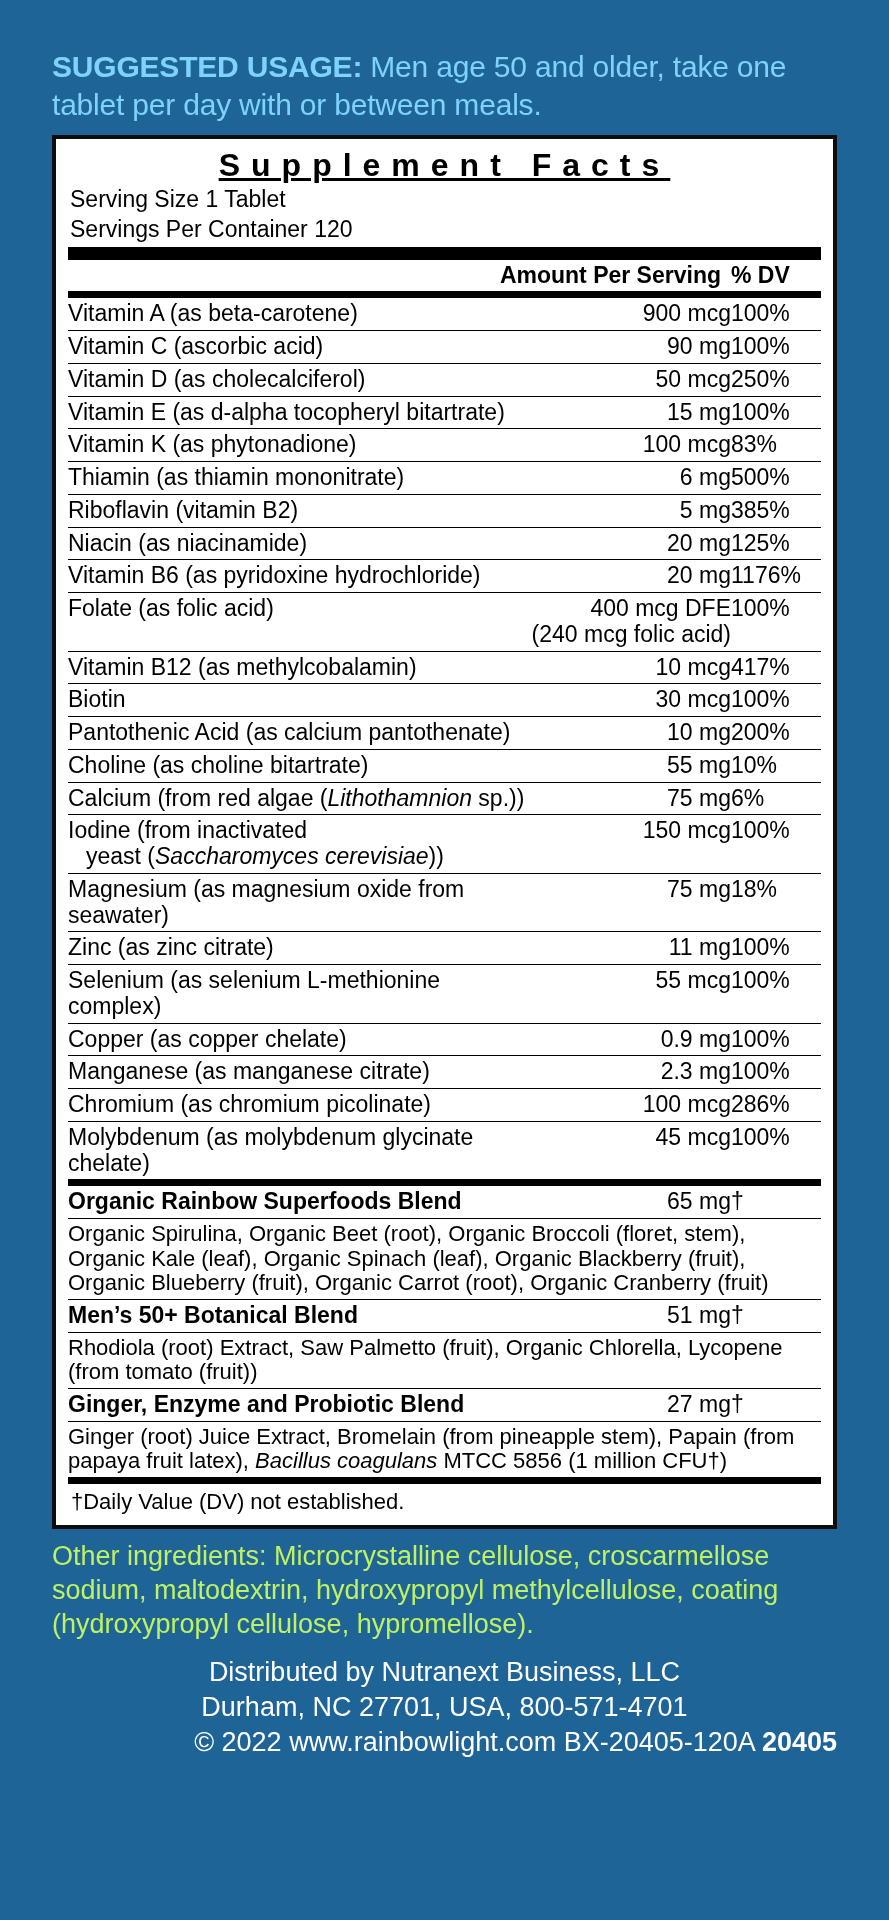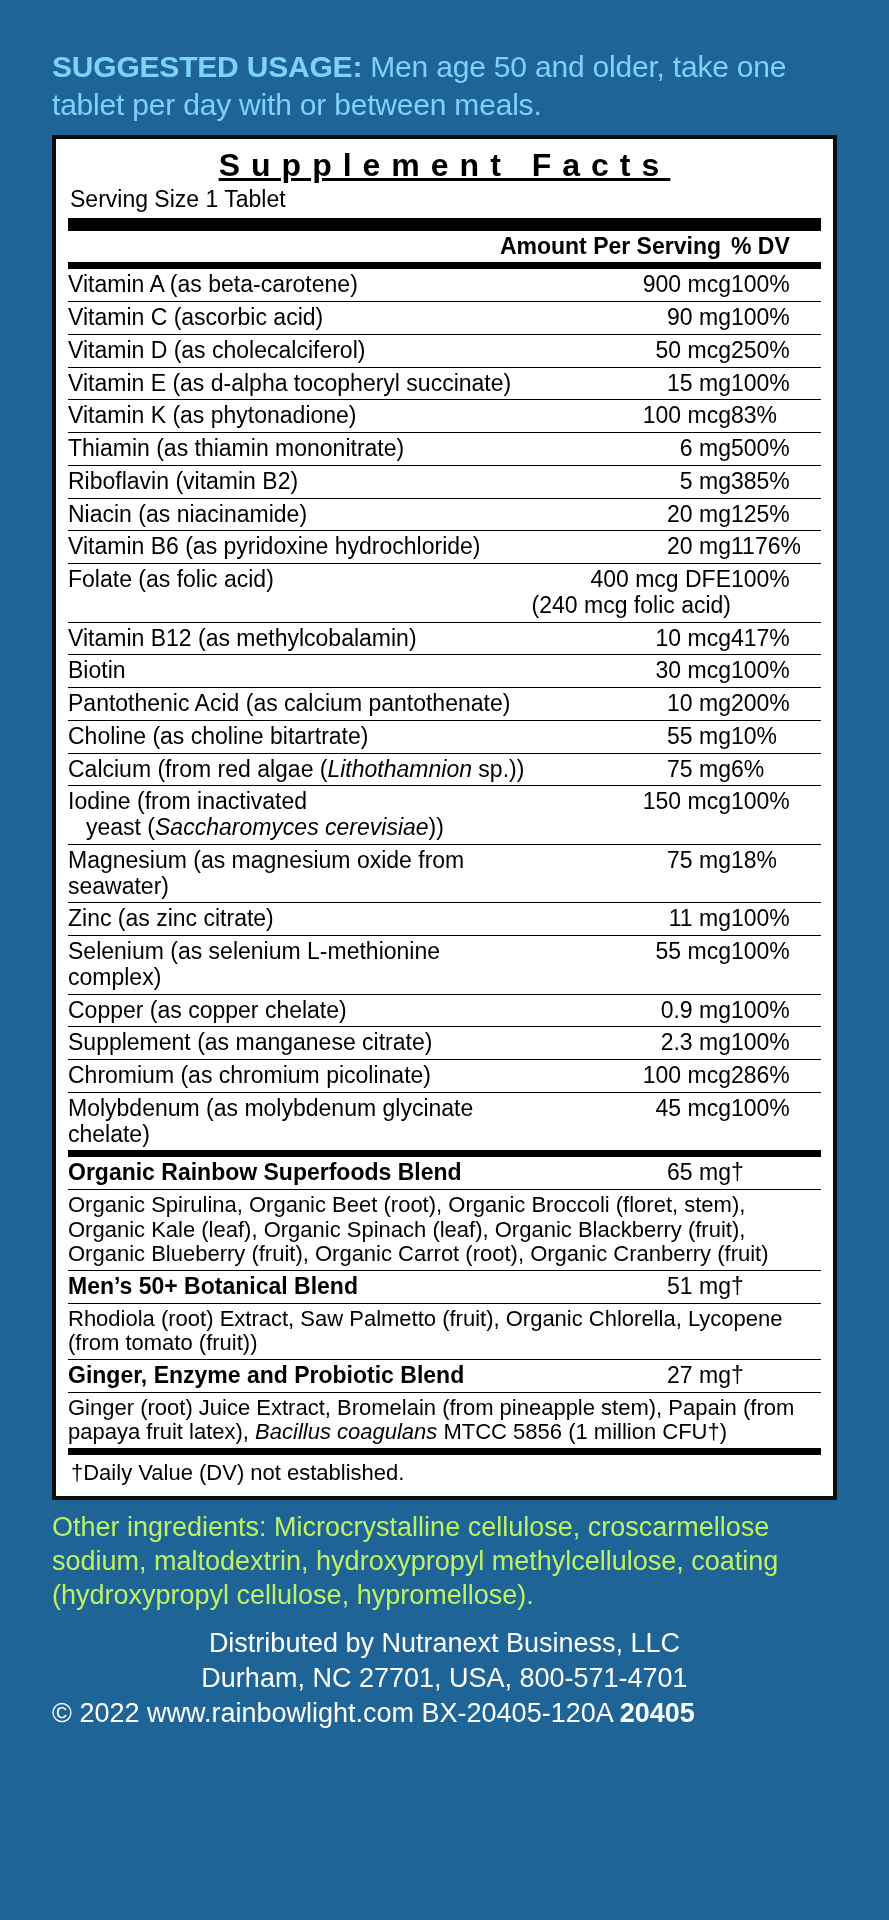--- a/index.html
+++ b/index.html
@@ -113,38 +113,39 @@
   .distrib {
     color: #ffffff;
     font-size: 27px;
     line-height: 1.3;
     text-align: center;
     margin: 14px 0 0 0;
   }
   .copyline {
     color: #ffffff;
     font-size: 27px;
-    text-align: left;
+    text-align: right;
     margin: 2px 0 0 0;
   }
   .copyline b { font-weight: bold; }
 </style>
 </head>
 <body>
 
 <div class="label">
   <div class="inner">
 
     <p class="usage">
       <b>SUGGESTED USAGE:</b><span> Men age 50 and older, take one tablet per day with or between meals.</span>
     </p>
 
     <div class="facts">
       <div class="facts-title">Supplement Facts</div>
       <div class="serving">Serving Size 1 Tablet</div>
+      <div class="serving">Servings Per Container 120</div>
 
       <div class="rule-thick"></div>
 
       <table class="nut">
         <tbody>
             <tr class="hdr">
           <td class="name"></td>
           <td class="amt">Amount Per Serving</td>
           <td class="dv">% DV</td>
         </tr>
@@ -164,21 +165,21 @@
           <td class="name">Vitamin C (ascorbic acid)</td>
           <td class="amt">90 mg</td>
           <td class="dv">100%</td>
         </tr>
         <tr>
           <td class="name">Vitamin D (as cholecalciferol)</td>
           <td class="amt">50 mcg</td>
           <td class="dv">250%</td>
         </tr>
         <tr>
-          <td class="name">Vitamin E (as d-alpha tocopheryl succinate)</td>
+          <td class="name">Vitamin E (as d-alpha tocopheryl bitartrate)</td>
           <td class="amt">15 mg</td>
           <td class="dv">100%</td>
         </tr>
         <tr>
           <td class="name">Vitamin K (as phytonadione)</td>
           <td class="amt">100 mcg</td>
           <td class="dv">83%</td>
         </tr>
         <tr>
           <td class="name">Thiamin (as thiamin mononitrate)</td>
@@ -252,21 +253,21 @@
           <td class="name">Selenium (as selenium L-methionine complex)</td>
           <td class="amt">55 mcg</td>
           <td class="dv">100%</td>
         </tr>
         <tr>
           <td class="name">Copper (as copper chelate)</td>
           <td class="amt">0.9 mg</td>
           <td class="dv">100%</td>
         </tr>
         <tr>
-          <td class="name">Supplement (as manganese citrate)</td>
+          <td class="name">Manganese (as manganese citrate)</td>
           <td class="amt">2.3 mg</td>
           <td class="dv">100%</td>
         </tr>
         <tr>
           <td class="name">Chromium (as chromium picolinate)</td>
           <td class="amt">100 mcg</td>
           <td class="dv">286%</td>
         </tr>
         <tr>
           <td class="name">Molybdenum (as molybdenum glycinate chelate)</td>

